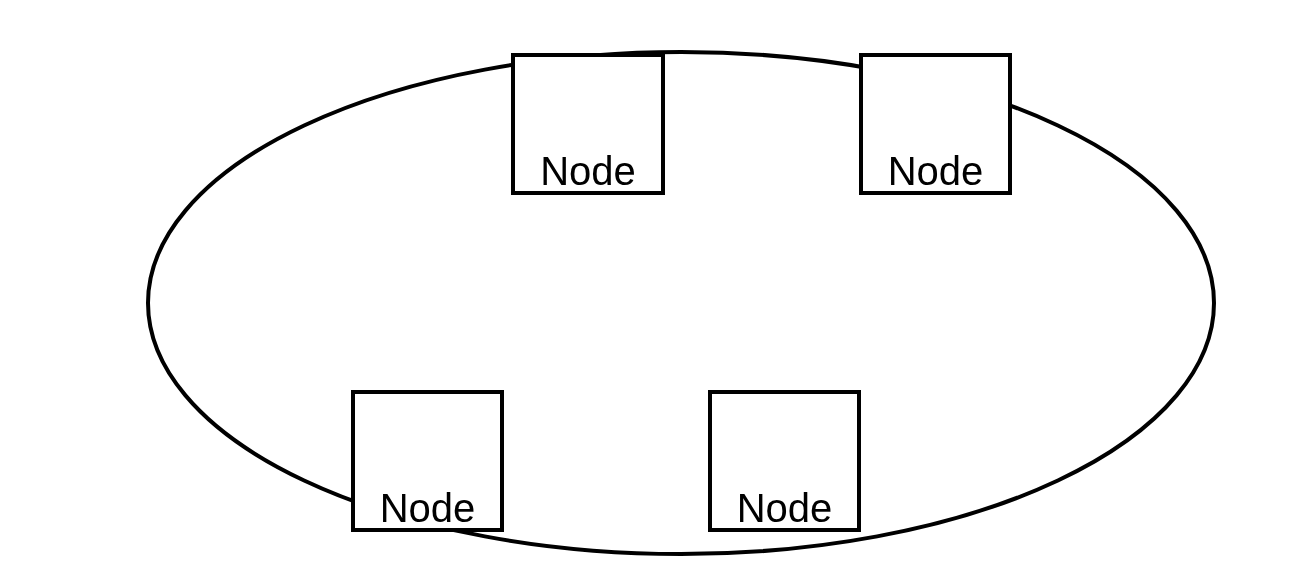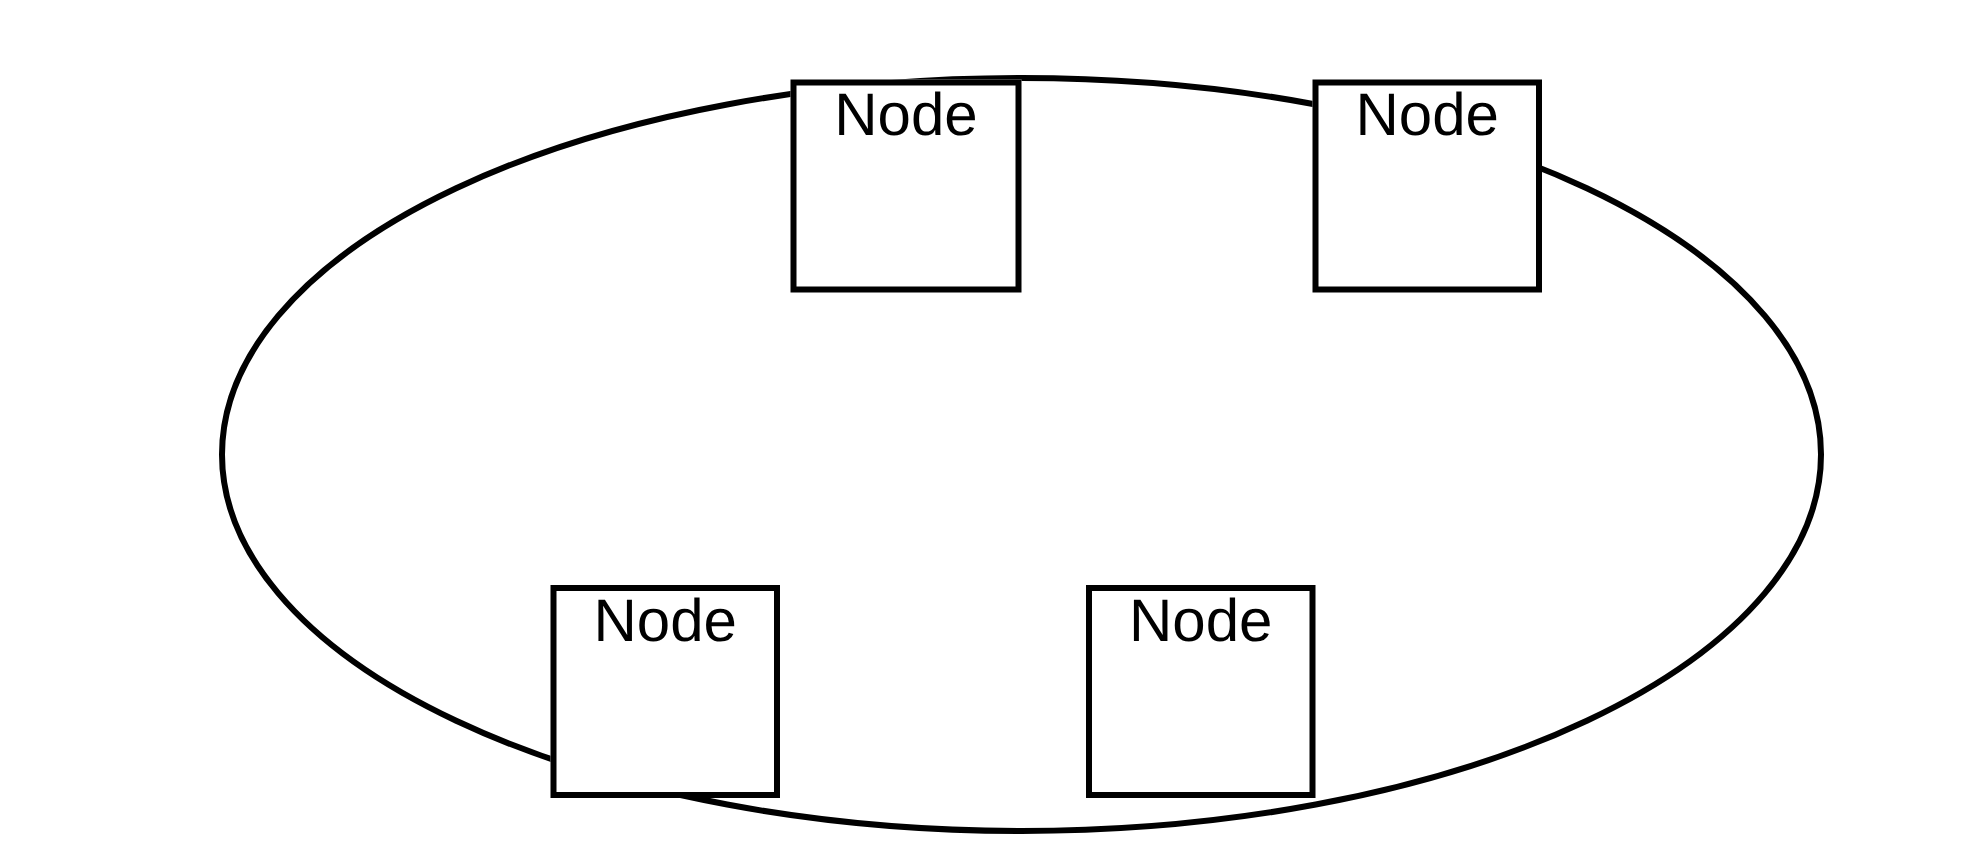--- a/index.html
+++ b/index.html
@@ -22,24 +22,23 @@
     width: 1308px;
     height: 576px;
     display: block;
   }
   .node-box {
     position: absolute;
     box-sizing: border-box;
     background: #ffffff;
     border: 4px solid #000000;
     display: flex;
-    align-items: flex-start;
+    align-items: flex-end;
     justify-content: center;
     z-index: 5;
-    margin-left: 16px;
   }
   .node-label {
     font-family: "Liberation Sans", sans-serif;
     font-size: 40px;
     line-height: 1;
     color: #000000;
     letter-spacing: 0px;
     white-space: nowrap;
     user-select: none;
   }

